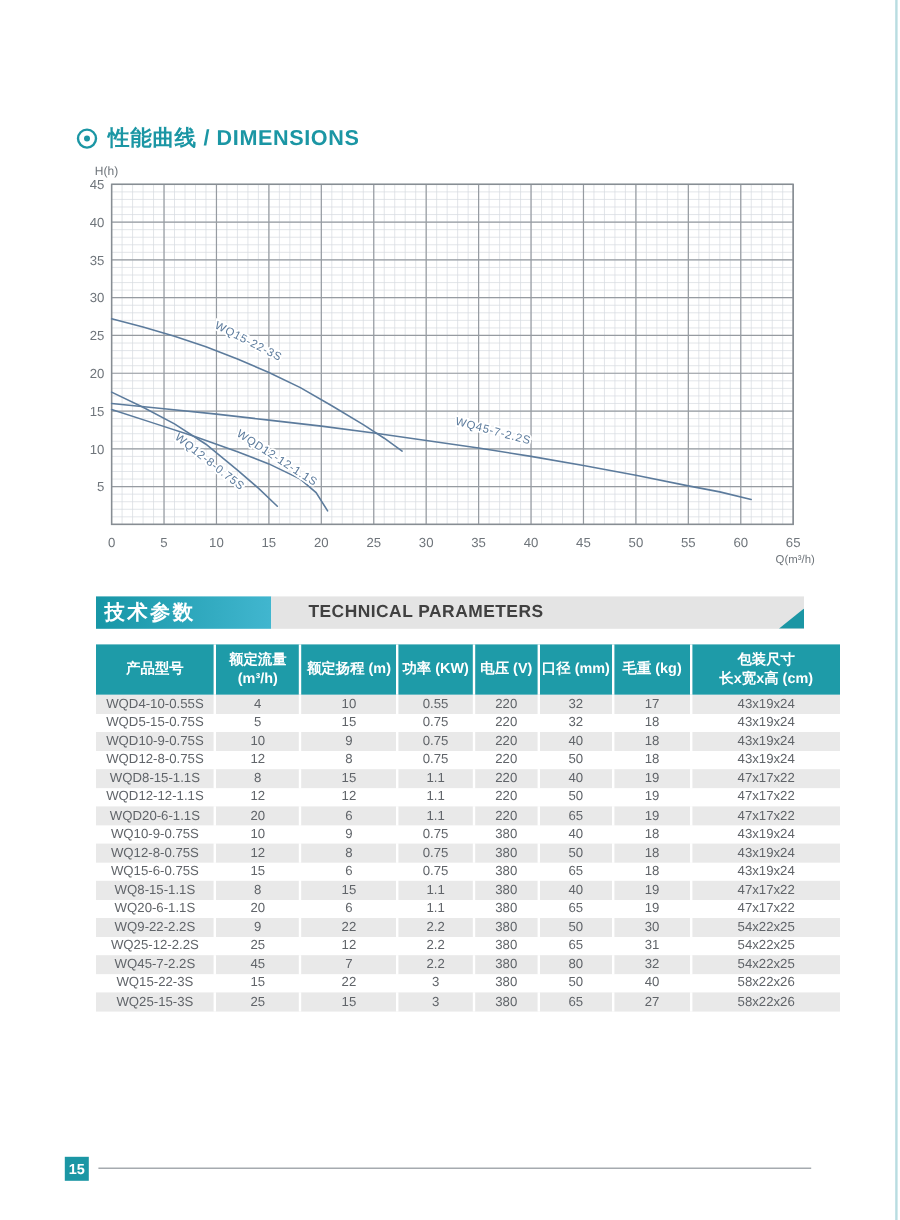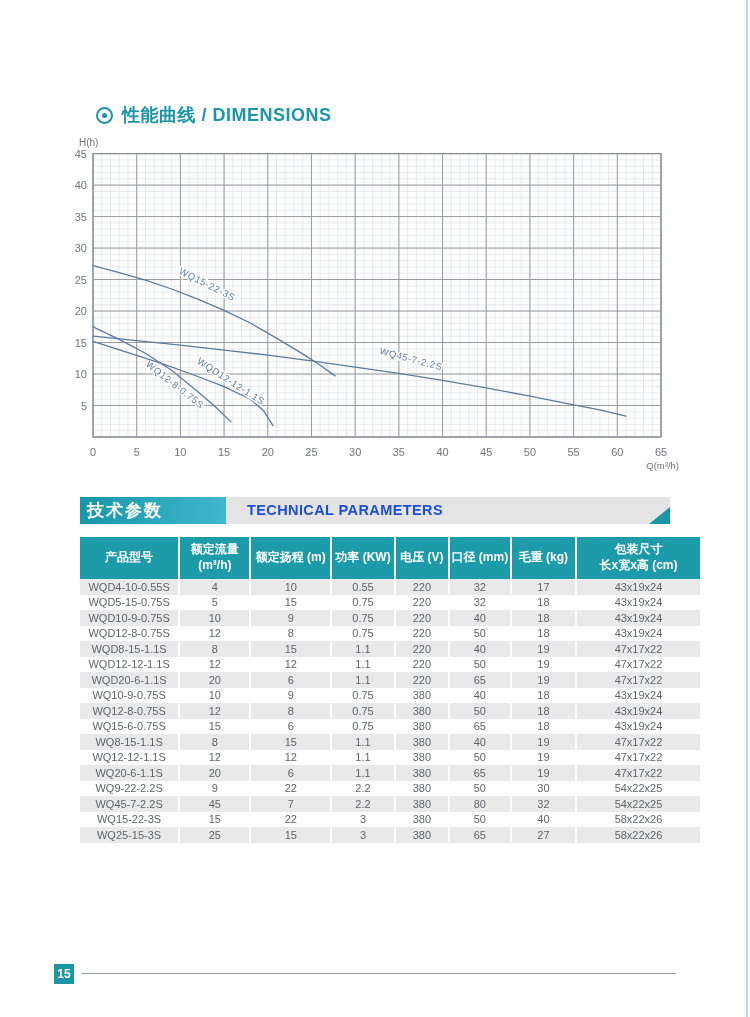--- a/index.html
+++ b/index.html
@@ -1,37 +1,37 @@
 <!DOCTYPE html>
 <html><head>
 <meta charset="utf-8">
 <style>
   html,body{margin:0;padding:0;background:#fff;}
   .page{position:relative;width:750px;height:1017px;background:#ffffff;overflow:hidden;
         font-family:"Liberation Sans","DejaVu Sans",sans-serif;}
   .right-accent{position:absolute;left:746px;top:0;width:2px;height:1017px;background:#b9dde1;}
 
   
-  .title-row{position:absolute;left:96px;top:103px;display:flex;align-items:center;z-index:3;}
+  .title-row{position:absolute;left:64px;top:103px;display:flex;align-items:center;z-index:3;}
   .odot{width:13px;height:13px;border:2.5px solid #1b96a4;border-radius:50%;position:relative;margin-right:9px;}
   .odot::after{content:"";position:absolute;left:50%;top:50%;width:5px;height:5px;margin:-2.5px 0 0 -2.5px;
                background:#1b96a4;border-radius:50%;}
   .page-title{font-size:18px;font-weight:bold;color:#1b96a4;letter-spacing:0.5px;margin:0;}
 
   
   #chart{position:absolute;left:0;top:0;width:750px;height:495px;z-index:1;}
 
   
   .params-header{position:absolute;left:80px;top:497px;width:590px;height:42px;display:flex;z-index:3;}
   .params-cn{width:146px;height:27px;background:linear-gradient(90deg,#1796a6,#41b6cf);
              color:#fff;font-size:17px;font-weight:bold;line-height:27px;padding-left:7px;
              letter-spacing:2px;box-sizing:border-box;}
   .params-strip{position:relative;flex:1;height:27px;background:#e4e4e4;}
-  .params-en{position:absolute;left:21px;top:0;line-height:27px;font-size:14.5px;font-weight:bold;
-             color:#1d4ed8;letter-spacing:0.4px;}
+  .params-en{position:absolute;left:31px;top:0;line-height:27px;font-size:14.5px;font-weight:bold;
+             color:#404040;letter-spacing:0.4px;}
   .tri{position:absolute;right:0;bottom:0;width:21px;height:17px;background:#1b96a4;
        clip-path:polygon(100% 0,100% 100%,0 100%);}
 
   
   #params-table{position:absolute;left:80px;top:537px;width:620px;border-collapse:collapse;
                 table-layout:fixed;z-index:2;}
   #params-table th{background:#1e9ba8;color:#fff;font-size:12px;font-weight:bold;height:42px;
                    padding:0 1px;line-height:1.3;border-left:2px solid #fff;}
   #params-table th:first-child{border-left:none;}
   #params-table td{font-size:11px;color:#606469;text-align:center;height:15.5px;padding:0;
@@ -364,50 +364,50 @@
           <td>WQ8-15-1.1S</td>
           <td>8</td>
           <td>15</td>
           <td>1.1</td>
           <td>380</td>
           <td>40</td>
           <td>19</td>
           <td>47x17x22</td>
         </tr>
         <tr>
-          <td>WQ12-12-1.1S</td>
-          <td>12</td>
-          <td>12</td>
-          <td>1.1</td>
-          <td>380</td>
-          <td>50</td>
-          <td>19</td>
-          <td>47x17x22</td>
-        </tr>
-        <tr>
           <td>WQ20-6-1.1S</td>
           <td>20</td>
           <td>6</td>
           <td>1.1</td>
           <td>380</td>
           <td>65</td>
           <td>19</td>
           <td>47x17x22</td>
         </tr>
         <tr>
           <td>WQ9-22-2.2S</td>
           <td>9</td>
           <td>22</td>
           <td>2.2</td>
           <td>380</td>
           <td>50</td>
           <td>30</td>
           <td>54x22x25</td>
         </tr>
         <tr>
+          <td>WQ25-12-2.2S</td>
+          <td>25</td>
+          <td>12</td>
+          <td>2.2</td>
+          <td>380</td>
+          <td>65</td>
+          <td>31</td>
+          <td>54x22x25</td>
+        </tr>
+        <tr>
           <td>WQ45-7-2.2S</td>
           <td>45</td>
           <td>7</td>
           <td>2.2</td>
           <td>380</td>
           <td>80</td>
           <td>32</td>
           <td>54x22x25</td>
         </tr>
         <tr>

